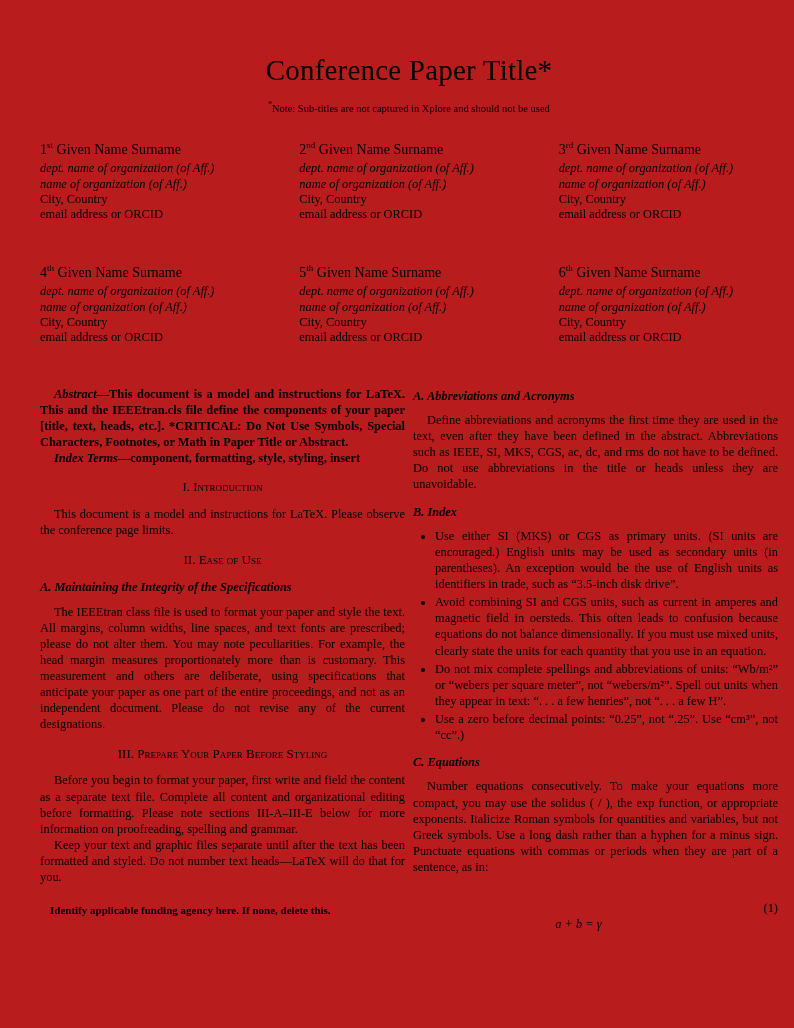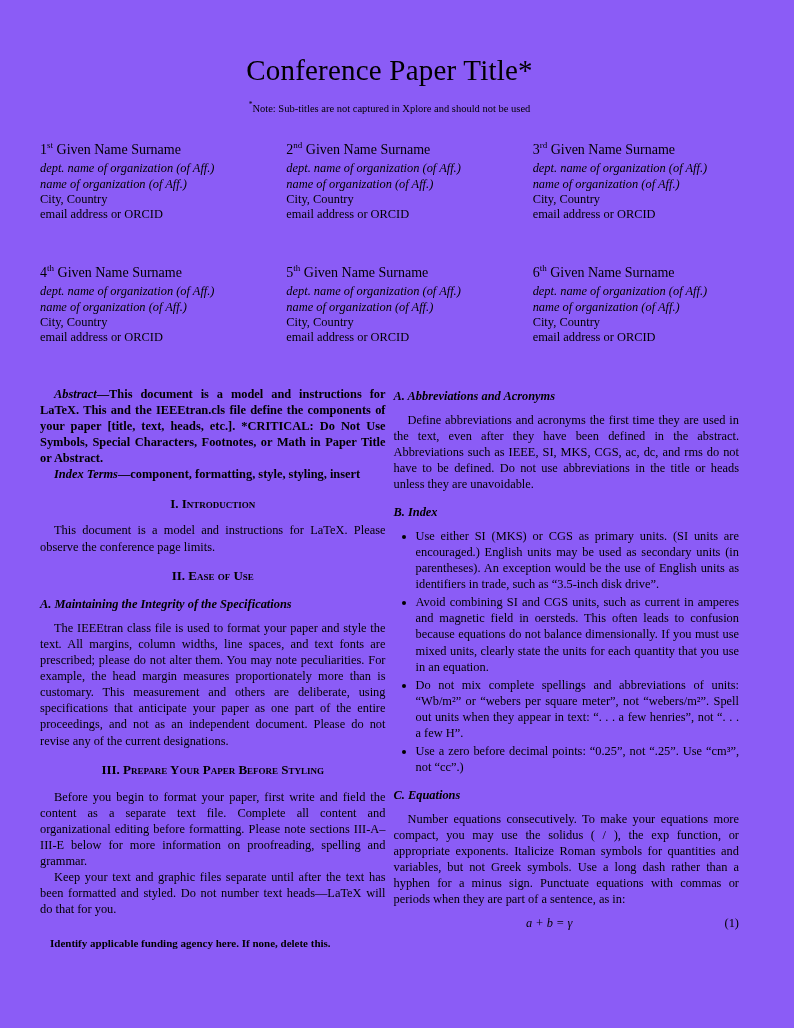--- a/index.html
+++ b/index.html
@@ -3,25 +3,25 @@
 <meta charset="utf-8">
 <style>
   html, body {
     margin: 0;
     padding: 0;
     background: #ffffff;
   }
   .page {
     width: 794px;
     height: 1028px;
-    background: #8b5cf6;
+    background: #b91c1c;
     color: #000000;
     font-family: "Liberation Serif", serif;
     box-sizing: border-box;
-    padding: 38px 55px 0 40px;
+    padding: 38px 16px 0 40px;
     overflow: hidden;
     margin: 0 auto;
   }
   .paper-title {
     text-align: center;
     font-size: 29px;
     font-weight: 400;
     margin: 16px 0 0 0;
     letter-spacing: 0.2px;
   }
@@ -74,21 +74,21 @@
   }
   .abstract-par, .index-terms-par {
     font-weight: bold;
   }
   .lead {
     font-style: italic;
   }
   .sec-heading {
     text-align: center;
     font-variant: small-caps;
-    font-weight: 700;
+    font-weight: 400;
     font-size: 13px;
     margin: 13px 0 10px 0;
     text-indent: 0;
   }
   .subsec-heading {
     font-style: italic;
     text-align: left;
     font-size: 12.4px;
     margin: 11px 0 8px 0;
     text-indent: 0;
@@ -103,20 +103,21 @@
   }
   .equation-row {
     display: flex;
     align-items: center;
     margin: 8px 0 8px 0;
   }
   .equation-body {
     flex: 1;
     text-align: center;
     font-style: italic;
+    margin-top: 33px;
   }
   .equation-number {
     width: 34px;
     text-align: right;
   }
   .funding-note {
     font-size: 11px;
     margin-top: 18px !important;
     text-indent: 10px !important;
     text-align: left;

